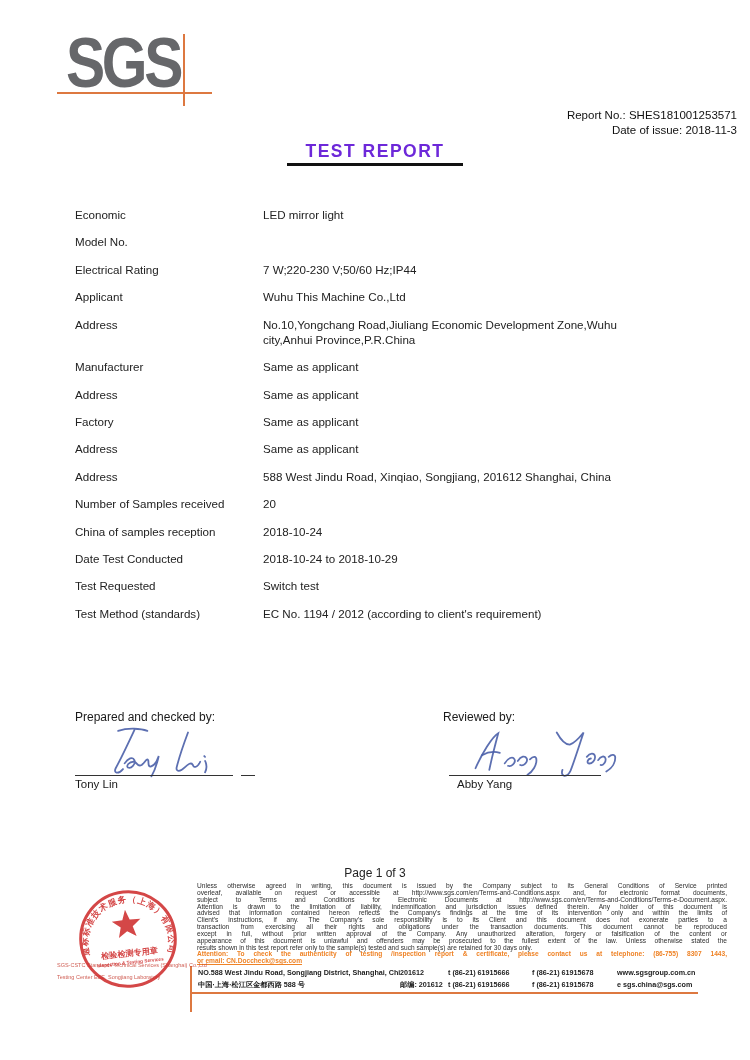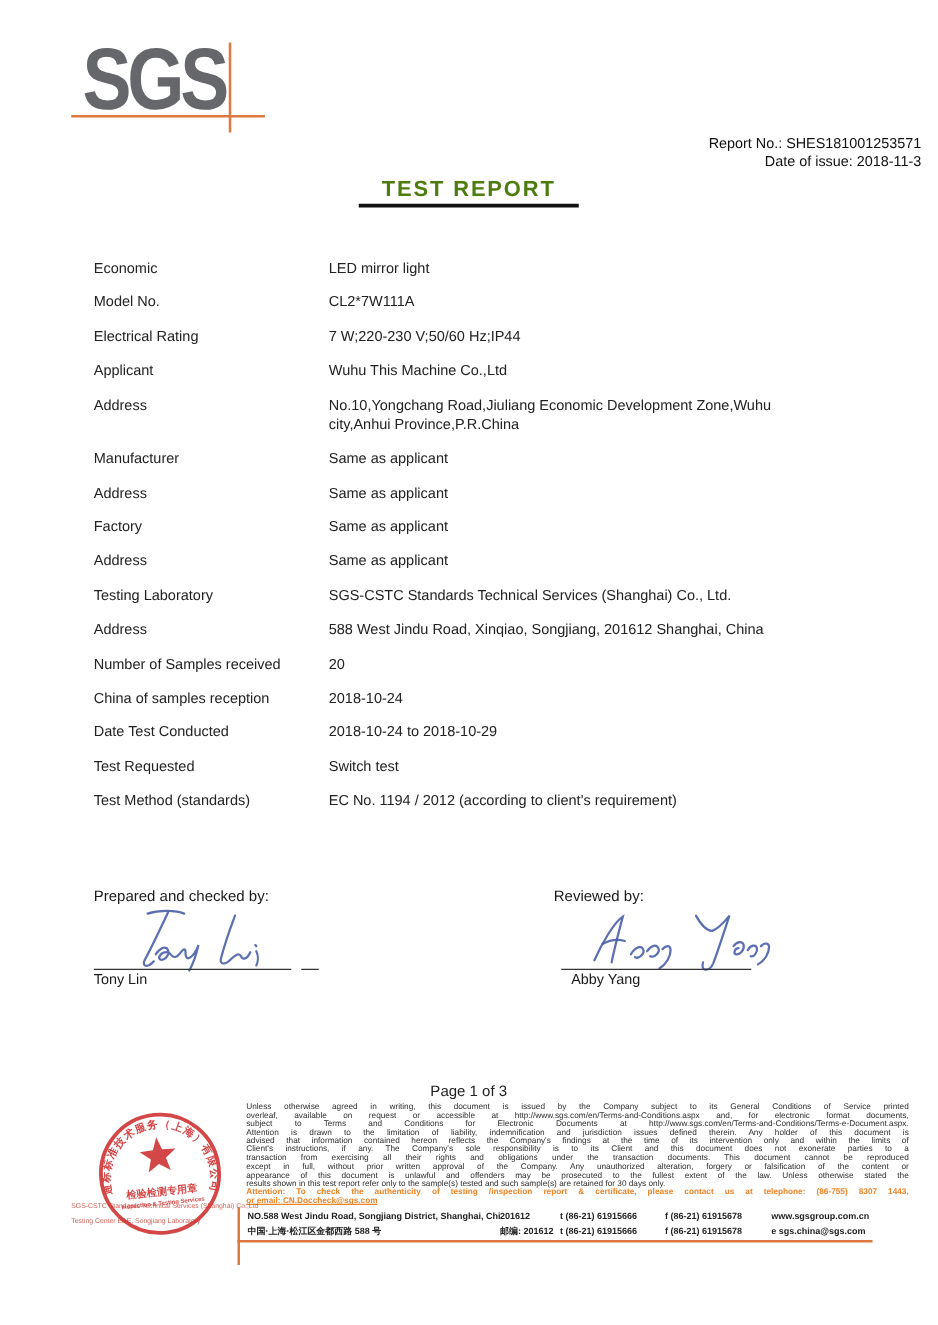--- a/index.html
+++ b/index.html
@@ -13,21 +13,21 @@
   .logo-hline{position:absolute;left:57px;top:92px;width:155px;height:2px;background:#dd7840;}
   .logo-vline{position:absolute;left:183px;top:34px;width:2px;height:72px;background:#dd7840;}
 
   
   .report-meta{position:absolute;top:108px;right:13px;text-align:right;
                font-size:11.5px;line-height:14.5px;color:#111;}
 
   
   .title-wrap{position:absolute;top:141px;left:0;right:0;text-align:center;}
   .title{display:inline-block;font-size:17.5px;font-weight:bold;letter-spacing:1.5px;
-         padding:0 18px 1px 18px;border-bottom:3.2px solid #111;color:#4d7c0f;}
+         padding:0 18px 1px 18px;border-bottom:3.2px solid #111;color:#6d28d9;}
 
   
   .fields{position:absolute;left:75px;top:207px;width:600px;}
   .frow{display:flex;margin-bottom:12.2px;font-size:11.6px;line-height:15.2px;color:#222;}
   .flabel{flex:0 0 188px;}
   .fvalue{flex:0 0 375px;max-width:375px;}
 
   
   .signatures{position:absolute;left:75px;top:710px;width:620px;display:flex;}
   .sig-left{flex:0 0 368px;}
@@ -92,21 +92,20 @@
 
   <div class="fields">
 
       <div class="frow">
         <span class="flabel">Economic</span>
         <span class="fvalue">LED mirror light</span>
       </div>
 
       <div class="frow">
         <span class="flabel">Model No.</span>
-        <span class="fvalue">CL2*7W111A</span>
       </div>
 
       <div class="frow">
         <span class="flabel">Electrical Rating</span>
         <span class="fvalue">7 W;220-230 V;50/60 Hz;IP44</span>
       </div>
 
       <div class="frow">
         <span class="flabel">Applicant</span>
         <span class="fvalue">Wuhu This Machine Co.,Ltd</span>
@@ -130,24 +129,20 @@
       <div class="frow">
         <span class="flabel">Factory</span>
         <span class="fvalue">Same as applicant</span>
       </div>
 
       <div class="frow">
         <span class="flabel">Address</span>
         <span class="fvalue">Same as applicant</span>
       </div>
 
-      <div class="frow">
-        <span class="flabel">Testing Laboratory</span>
-        <span class="fvalue">SGS-CSTC Standards Technical Services (Shanghai) Co., Ltd.</span>
-      </div>
 
       <div class="frow">
         <span class="flabel">Address</span>
         <span class="fvalue">588 West Jindu Road, Xinqiao, Songjiang, 201612 Shanghai, China</span>
       </div>
 
       <div class="frow">
         <span class="flabel">Number of Samples received</span>
         <span class="fvalue">20</span>
       </div>

